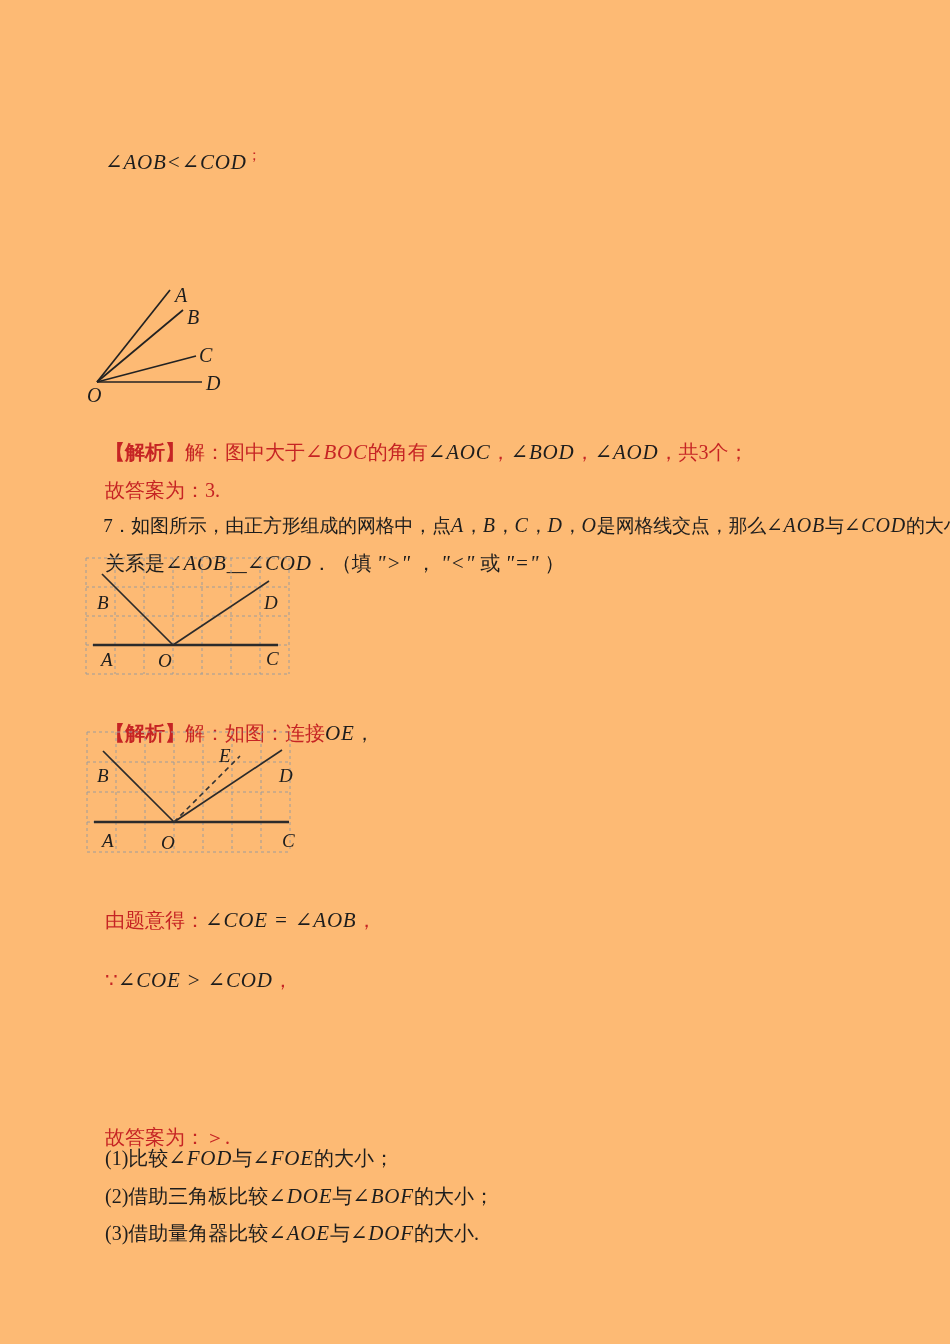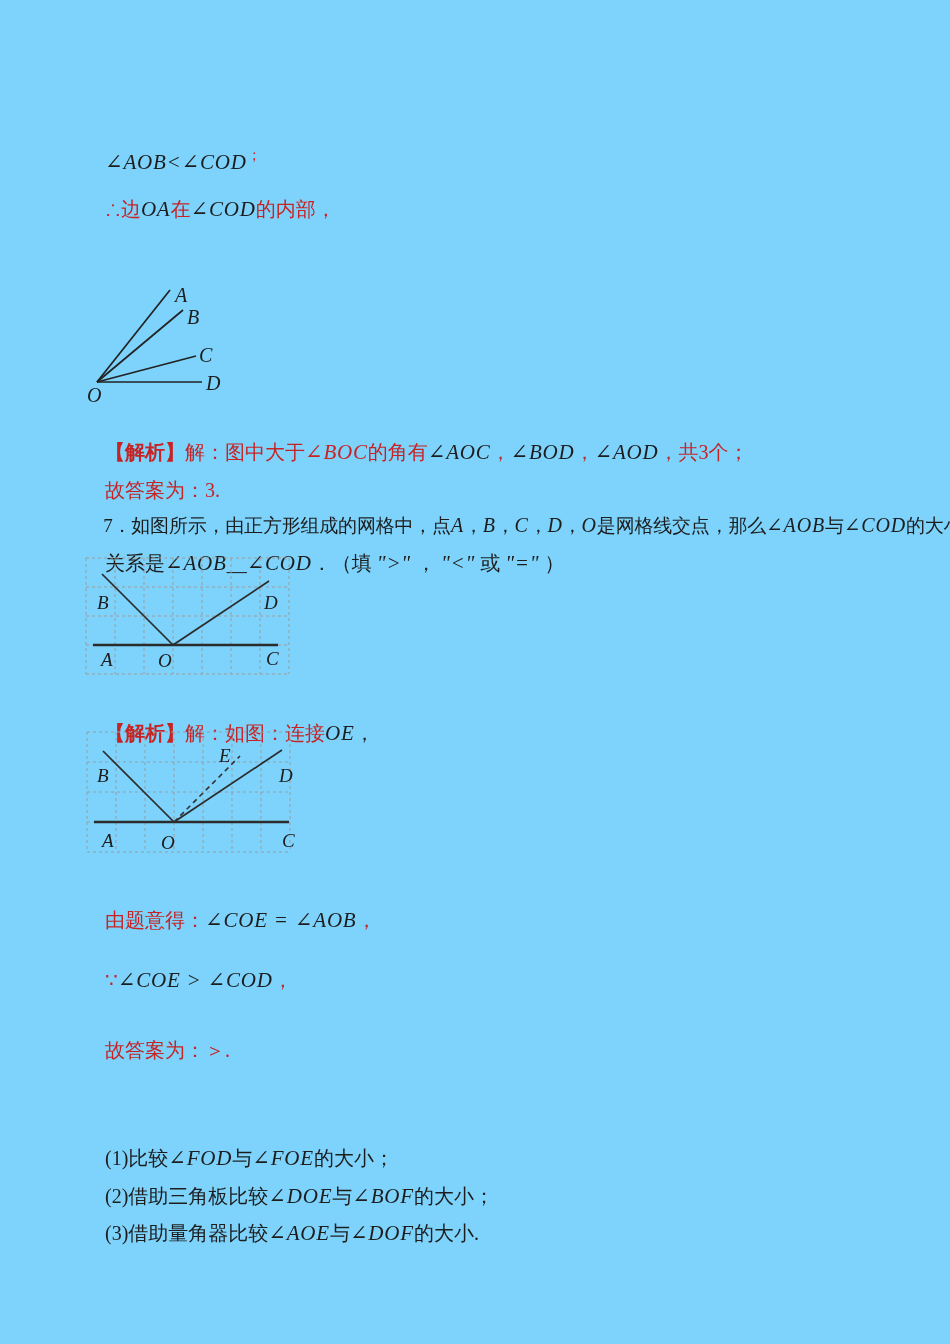--- a/index.html
+++ b/index.html
@@ -1,17 +1,17 @@
 <!DOCTYPE html>
 <html><head>
 <meta charset="utf-8">
 <style>
   html,body { margin:0; padding:0; background:#ffffff; }
   .page {
-    position:relative; width:950px; height:1344px; background:#7dd3fc;
+    position:relative; width:950px; height:1344px; background:#fdba74;
     font-family:"Liberation Serif","DejaVu Serif",serif; color:#1d1d1d;
     overflow:hidden;
   }
   .line {
     position:absolute; left:85px; white-space:pre;
     font-size:20px; line-height:24px; color:#1d1d1d;
   }
   .tight { font-size:19px; letter-spacing:-0.2px; }
   .math {
     font-style:italic; font-size:21px; letter-spacing:0.8px;
@@ -29,23 +29,20 @@
 </style>
 </head>
 <body>
 
 <div class="page">
 
   <div class="line" style="top:126px">
     <span class="math">∠AOB&lt;∠COD</span><span class="red mark-sup">；</span>
   </div>
 
-  <div class="line" style="top:173px">
-    <span class="red">∴边</span><span class="math">OA</span><span class="red">在</span><span class="math">∠COD</span><span class="red">的内部，</span>
-  </div>
 
 
 
   <svg class="fig" style="left:85px; top:280px" width="165" height="132" viewBox="0 0 165 132">
     <g stroke="#222222" stroke-width="1.7">
       <line x1="12" y1="102" x2="85" y2="10"></line>
       <line x1="12" y1="102" x2="98" y2="30"></line>
       <line x1="12" y1="102" x2="111" y2="76"></line>
       <line x1="12" y1="102" x2="117" y2="102"></line>
     </g>
@@ -132,21 +129,21 @@
 
   <div class="line" style="top:884px">
     <span class="red">由题意得：</span><span class="math">∠COE = ∠AOB</span><span class="red">，</span>
   </div>
 
   <div class="line" style="top:944px">
     <span class="red">∵</span><span class="math">∠COE &gt; ∠COD</span><span class="red">，</span>
   </div>
 
 
-  <div class="line" style="top:1014px">
+  <div class="line" style="top:1101px">
     <span class="red">故答案为：＞.</span>
   </div>
 
 
   <div class="line" style="top:1122px">
     <span>(1)比较</span><span class="math">∠FOD</span><span>与</span><span class="math">∠FOE</span><span>的大小；</span>
   </div>
 
   <div class="line" style="top:1160px">
     <span>(2)借助三角板比较</span><span class="math">∠DOE</span><span>与</span><span class="math">∠BOF</span><span>的大小；</span>

